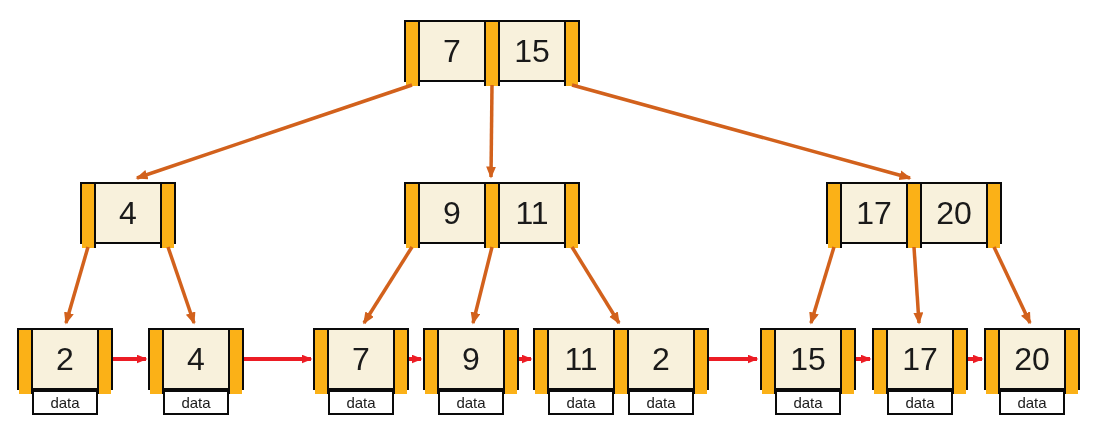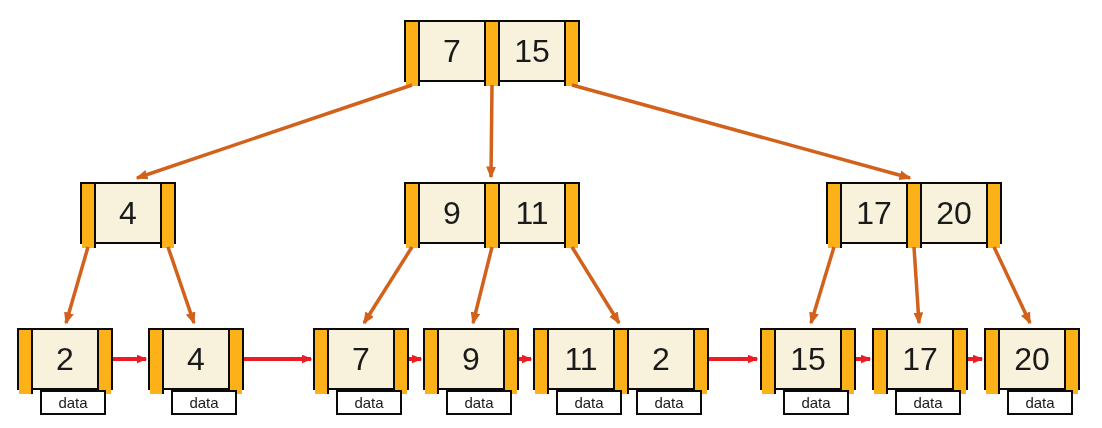--- a/index.html
+++ b/index.html
@@ -47,21 +47,20 @@
   }
   .databox {
     position: absolute;
     top: 390px;
     width: 62px; height: 21px;
     border: 2px solid var(--border-black);
     background: #ffffff;
     display: flex; align-items: center; justify-content: center;
     font-size: 15px; color: #1a1a1a;
     z-index: 3;
-    margin-left: 8px;
   }
   svg.arrows {
     position: absolute; left: 0; top: 0;
     width: 1102px; height: 428px;
     pointer-events: none;
     z-index: 2;
   }
   svg .orange { stroke: var(--tree-arrow-orange); stroke-width: 3.5; }
   svg .red    { stroke: var(--leaf-link-red);    stroke-width: 4; }
 </style>

